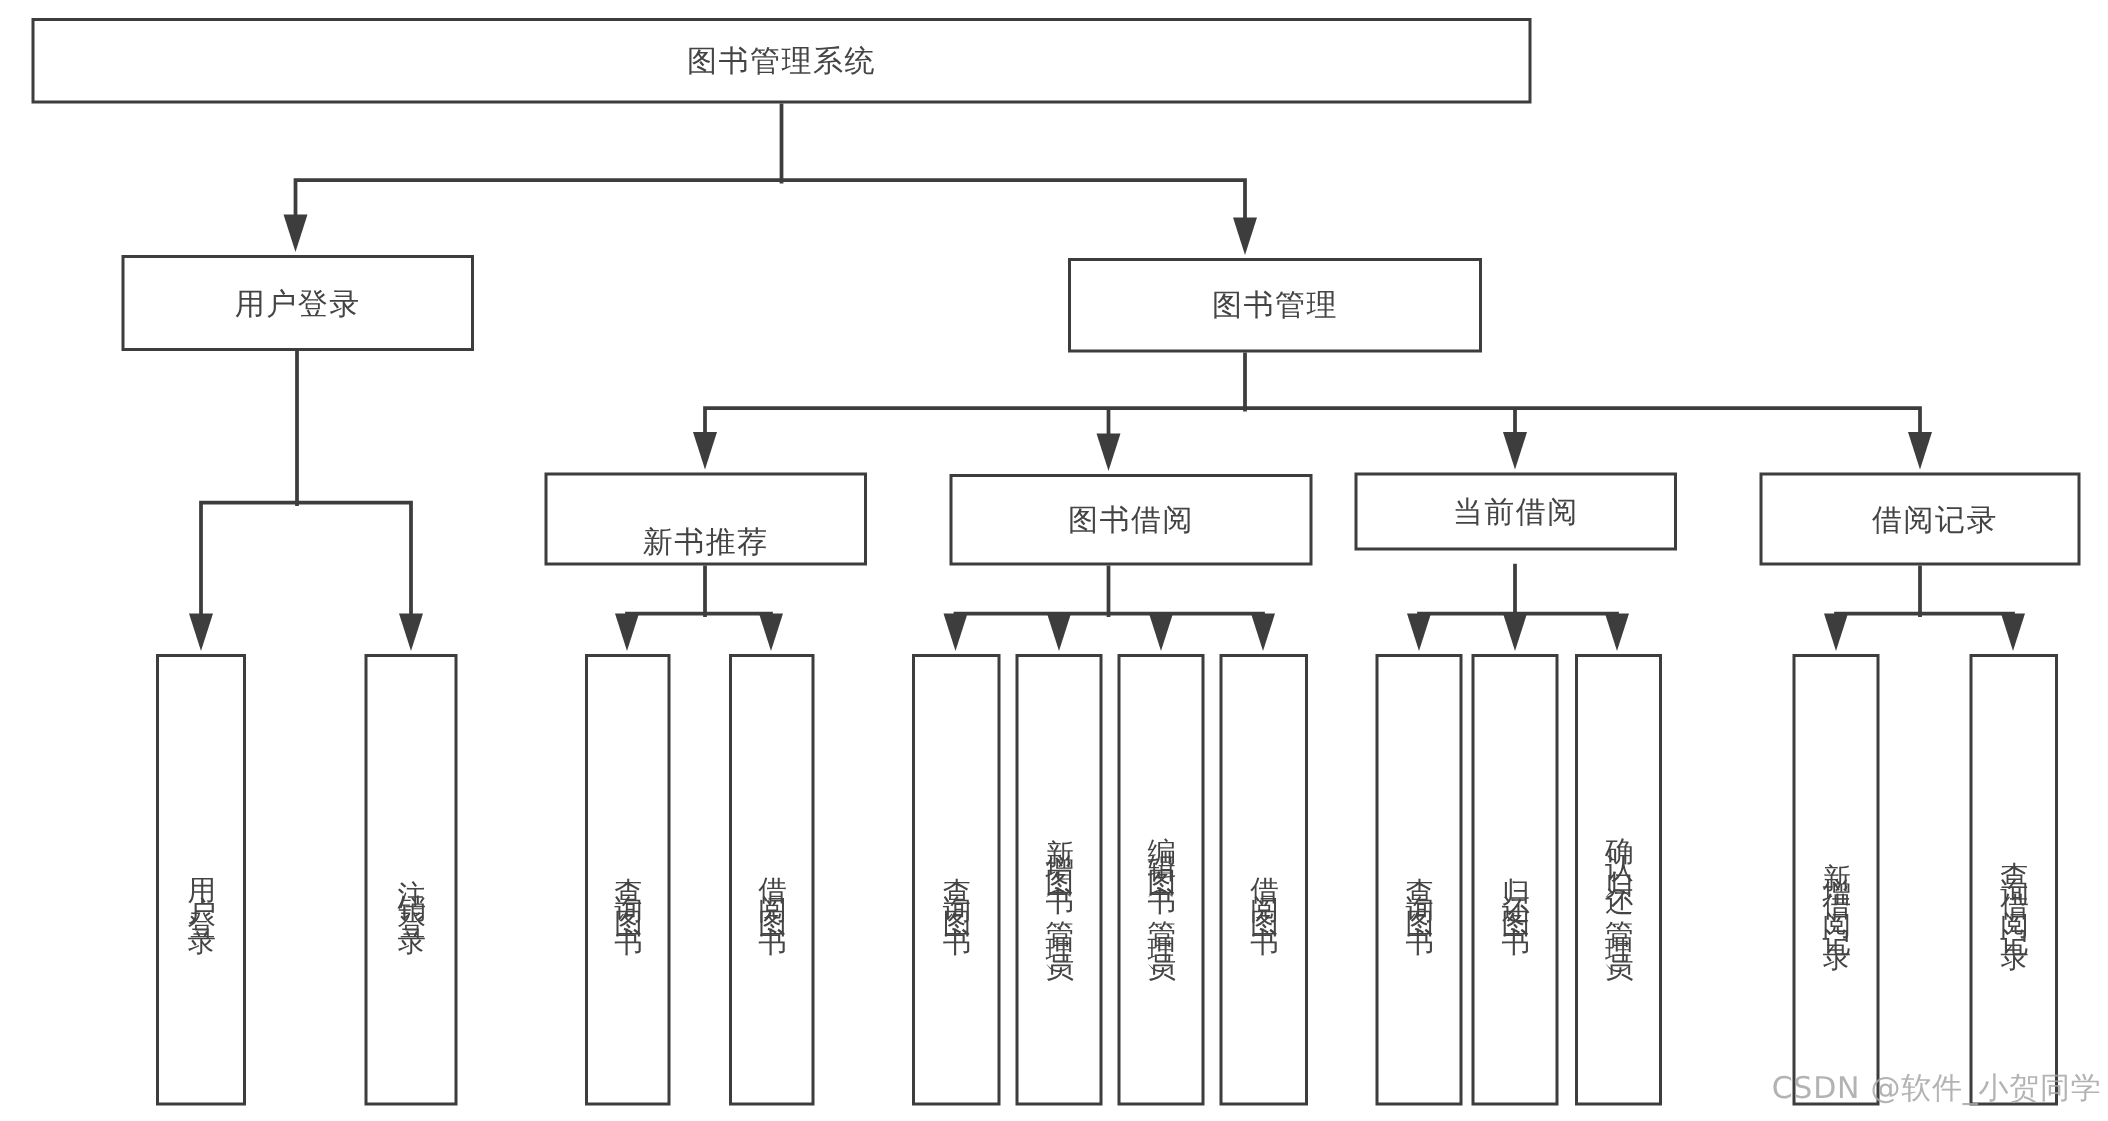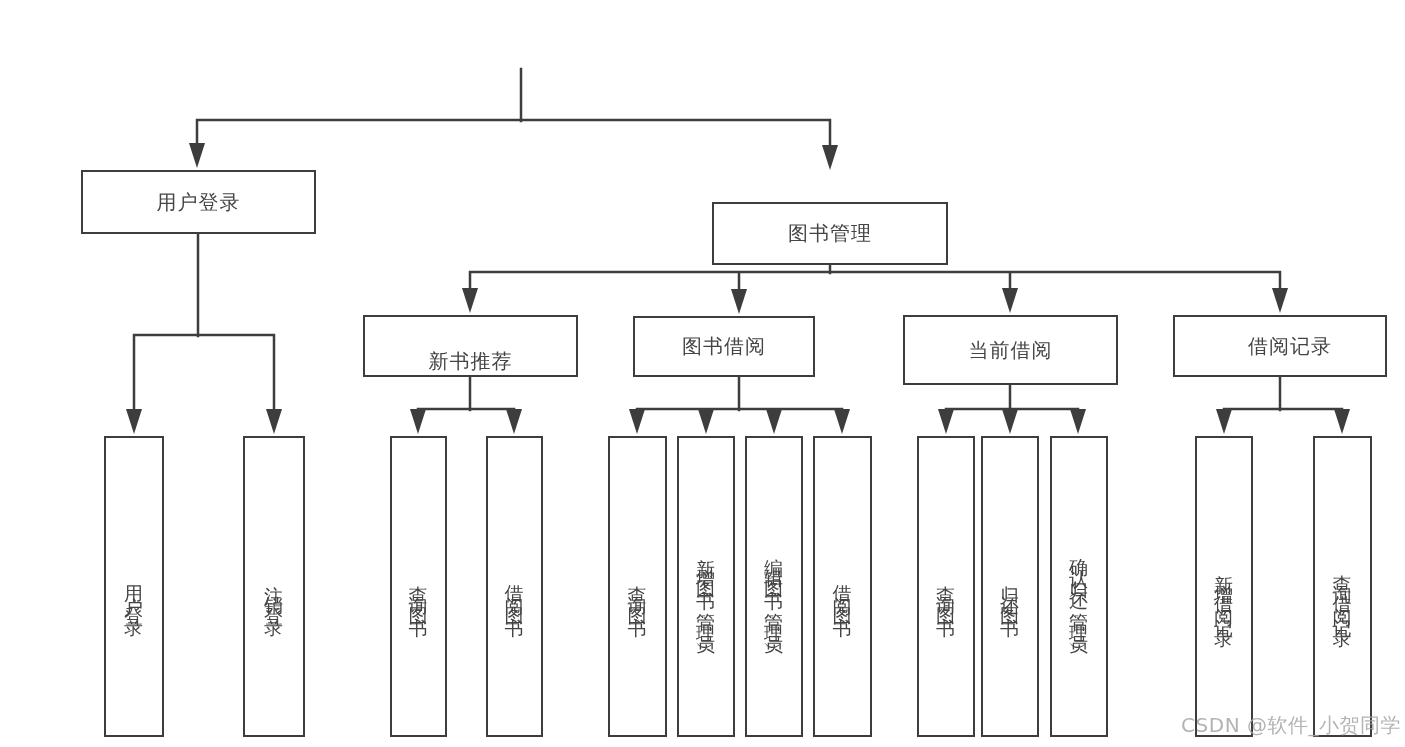--- a/index.html
+++ b/index.html
@@ -33,25 +33,25 @@
     font-size:19px;
     line-height:1;
     letter-spacing:11px;
     margin-bottom:-11px;
     color:var(--text);
   }
   
   .n-root{left:21px;top:12px;width:1000px;height:57px;}
   
   .n-login{left:81px;top:170px;width:235px;height:64px;}
-  .n-mgmt{left:712px;top:172px;width:236px;height:63px;margin-top:30px;}
+  .n-mgmt{left:712px;top:172px;width:276px;height:63px;}
   
   .n-newbook{left:363px;top:315px;width:215px;height:62px;align-items:flex-end;}
-  .n-bookborrow{left:633px;top:316px;width:182px;height:61px;}
-  .n-current{left:903px;top:315px;width:215px;height:70px;}
+  .n-bookborrow{left:633px;top:316px;width:242px;height:61px;}
+  .n-current{left:903px;top:315px;width:215px;height:52px;}
   .n-record{left:1173px;top:315px;width:214px;height:62px;padding-left:20px;}
   
   .l-g1a{left:104px;width:60px;}
   .l-g1b{left:243px;width:62px;}
   .l-g2a{left:390px;width:57px;}
   .l-g2b{left:486px;width:57px;}
   .l-g3a{left:608px;width:59px;}
   .l-g3b{left:677px;width:58px;}
   .l-g3c{left:745px;width:58px;}
   .l-g3d{left:813px;width:59px;}
@@ -116,20 +116,23 @@
       <polygon points="766,409 782,409 774,434"></polygon>
       <polygon points="834,409 850,409 842,434"></polygon>
       <polygon points="938,409 954,409 946,434"></polygon>
       <polygon points="1002,409 1018,409 1010,434"></polygon>
       <polygon points="1070,409 1086,409 1078,434"></polygon>
       <polygon points="1216,409 1232,409 1224,434"></polygon>
       <polygon points="1334,409 1350,409 1342,434"></polygon>
     </g>
   </svg>
 
+  <div class="node hnode n-root">
+    <span>图书管理系统</span>
+  </div>
 
   <div class="node hnode n-login">
     <span>用户登录</span>
   </div>
   <div class="node hnode n-mgmt">
     <span>图书管理</span>
   </div>
 
   <div class="node hnode n-newbook">
     <span>新书推荐</span>

